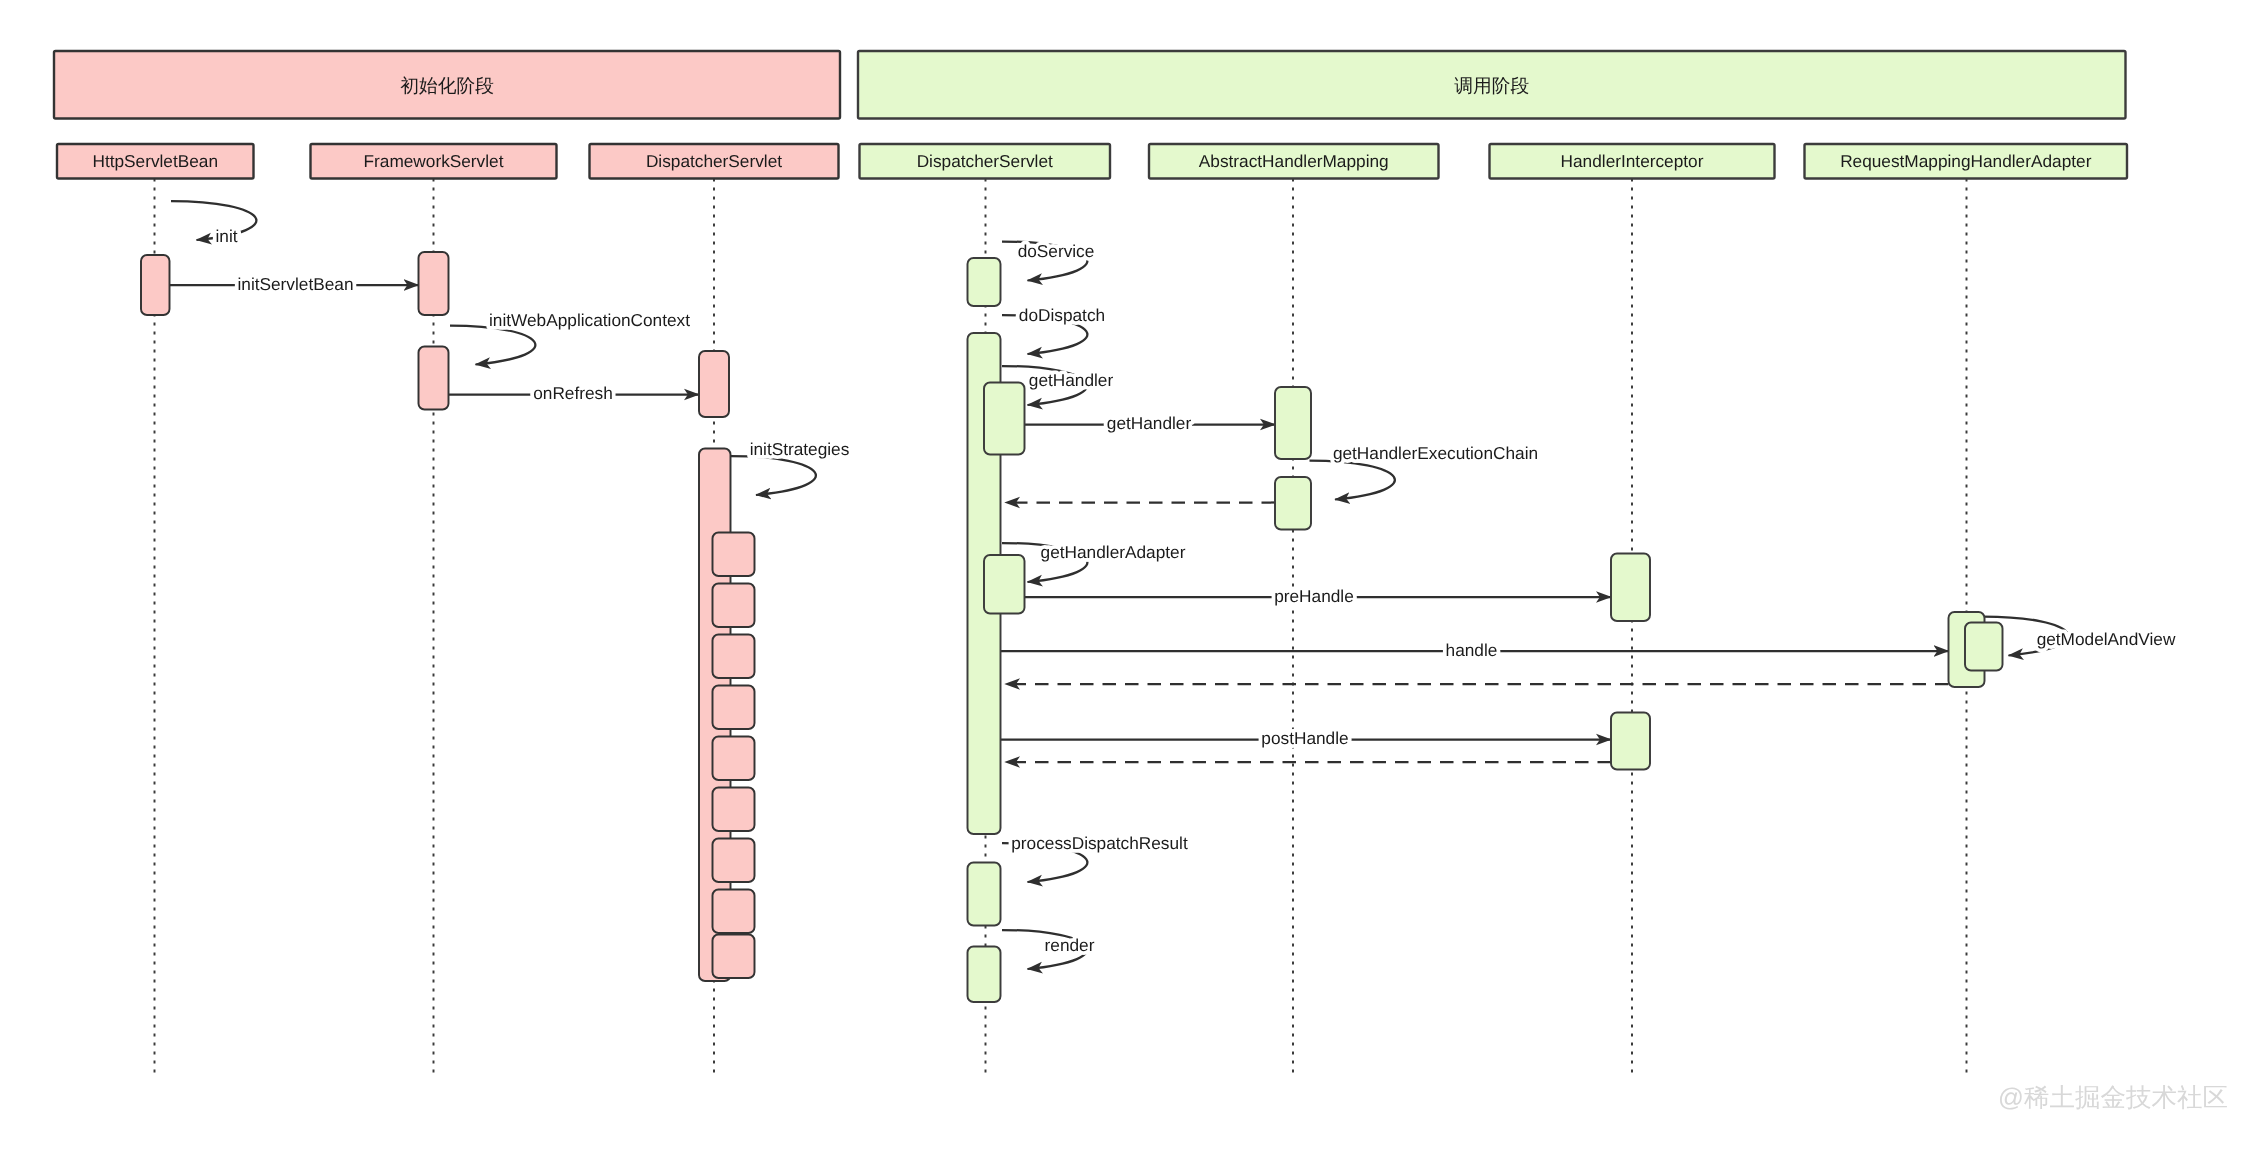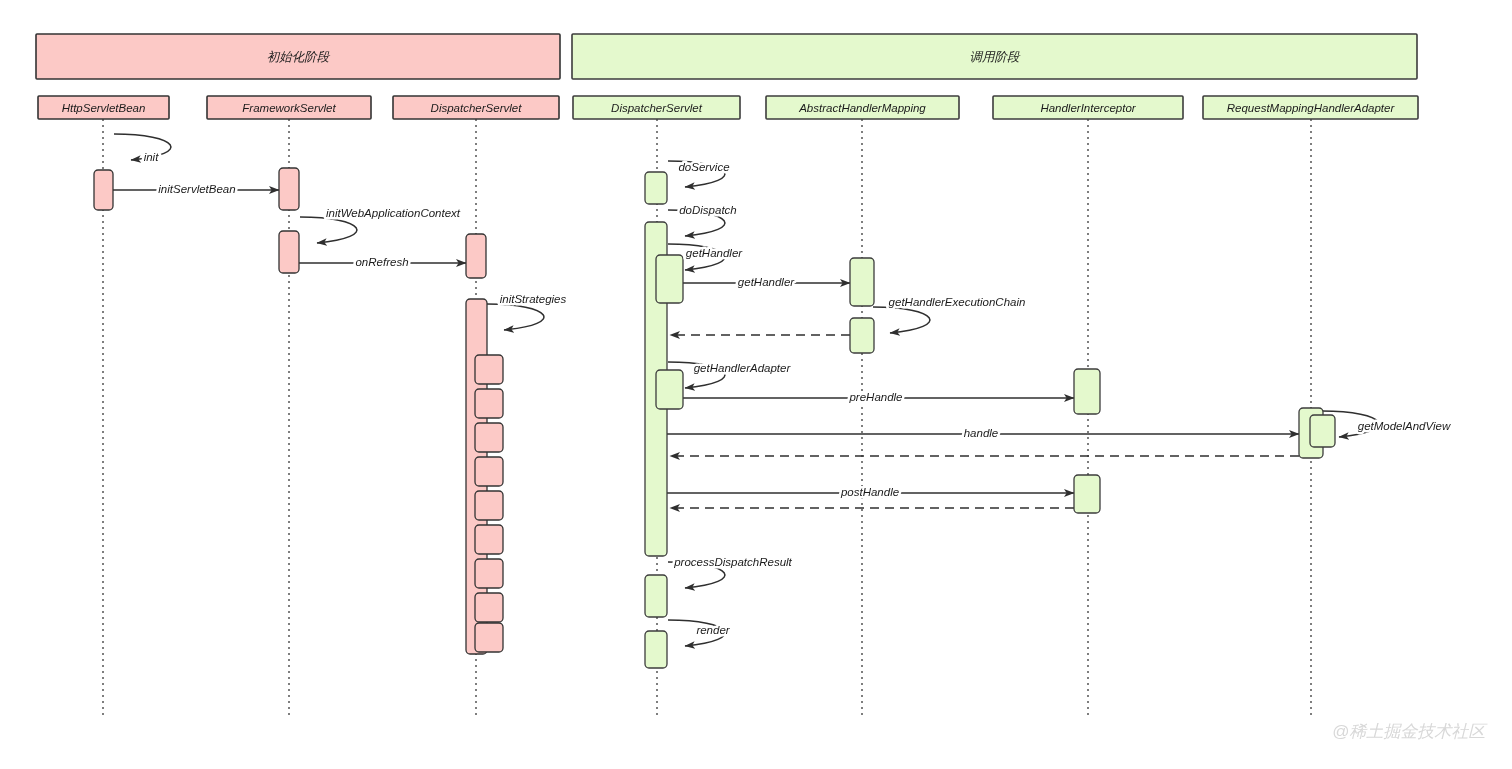--- a/index.html
+++ b/index.html
@@ -1,21 +1,21 @@
 <!DOCTYPE html>
 <html><head>
 <meta charset="utf-8">
 <title>Spring MVC Sequence Diagram</title>
 <style>
   html,body{margin:0;padding:0;background:#ffffff;}
   body{
     font-family:"Liberation Sans","DejaVu Sans",sans-serif;
     width:1512px;height:769px;overflow:hidden;position:relative;
   }
-  #stage{position:absolute;left:0;top:0;width:1512px;height:769px;font-style:italic;}
+  #stage{position:absolute;left:0;top:0;width:1512px;height:769px;}
   svg#diagram{position:absolute;left:0;top:0;width:1512px;height:769px;display:block;}
   .phase-label,.participant-label,.msg-label,.watermark-label{
     font-family:"Liberation Sans","DejaVu Sans",sans-serif;
   }
   .phase-label{font-size:12.5px;fill:#1b1b1b;}
   .participant-label{font-size:11.5px;fill:#1b1b1b;}
   .msg-label{font-size:11.5px;fill:#1b1b1b;}
   .watermark-label{font-size:17px;fill:#d8d8d8;}
   .lifeline{stroke:#3a3a3a;stroke-width:1.3;stroke-dasharray:2 4;fill:none;}
   .act-pink{fill:#fcc9c6;stroke:#333333;stroke-width:1.3;}

